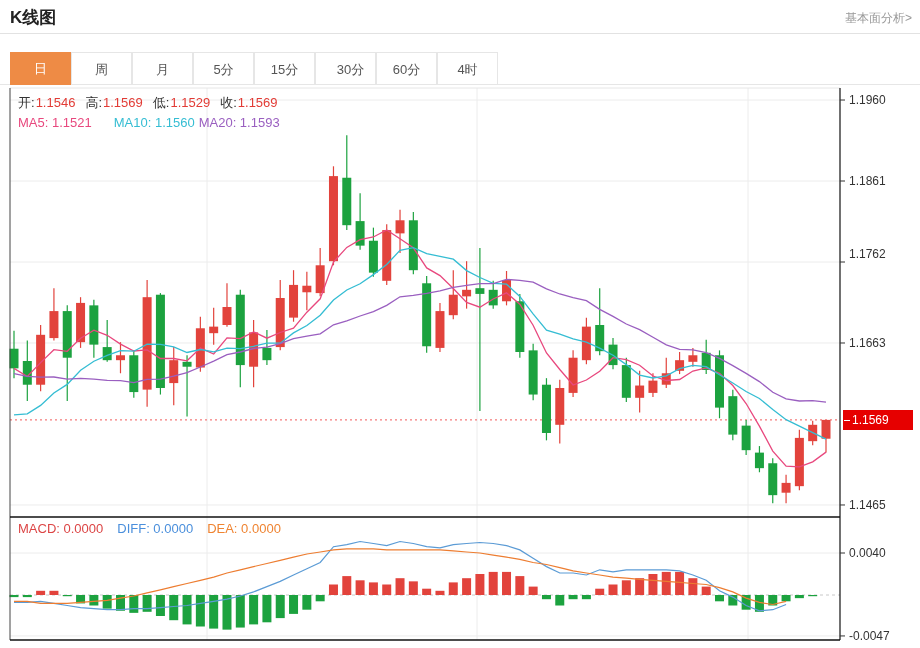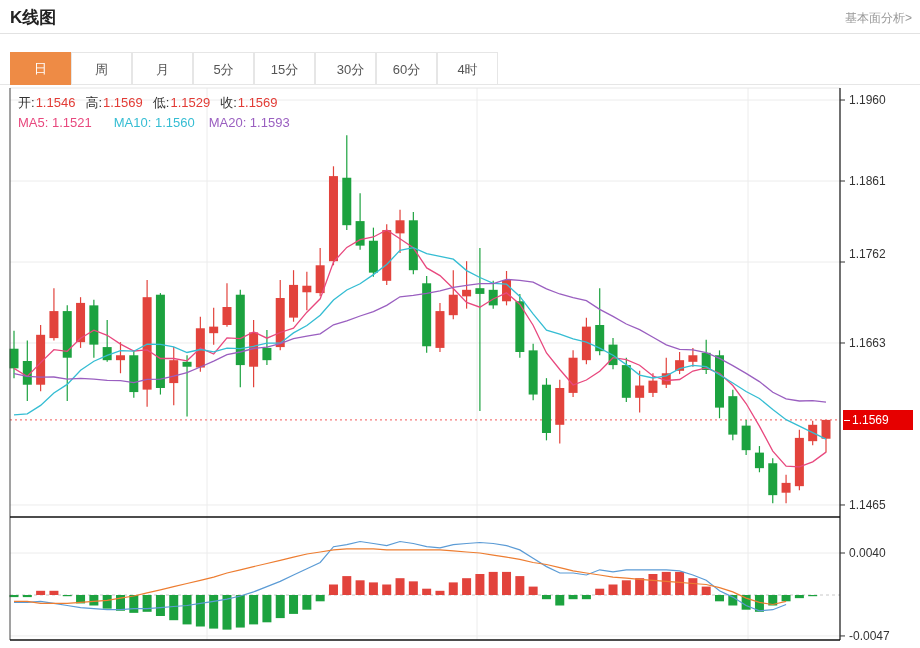--- a/index.html
+++ b/index.html
@@ -263,21 +263,22 @@
         <line x1="840" y1="181.01544622425706" x2="845" y2="181.01544622425706" stroke="#333" stroke-width="1"></line>
         <line x1="840" y1="262.0051487414196" x2="845" y2="262.0051487414196" stroke="#333" stroke-width="1"></line>
         <line x1="840" y1="342.99485125858223" x2="845" y2="342.99485125858223" stroke="#333" stroke-width="1"></line>
         <line x1="840" y1="504.97425629290547" x2="845" y2="504.97425629290547" stroke="#333" stroke-width="1"></line>
         <line x1="840" y1="553" x2="845" y2="553" stroke="#333" stroke-width="1"></line>
         <line x1="840" y1="635.95" x2="845" y2="635.95" stroke="#333" stroke-width="1"></line>
       </g>
     </svg>
 
   <div class="legend-row" style="left:18px;top:94px;"><span><span style="color: rgb(51, 51, 51); margin-right: 1px;">开:</span><span style="color: rgb(226, 59, 53); margin-right: 0px;">1.1546</span></span><span><span style="color: rgb(51, 51, 51); margin-right: 1px;">高:</span><span style="color: rgb(226, 59, 53); margin-right: 0px;">1.1569</span></span><span><span style="color: rgb(51, 51, 51); margin-right: 1px;">低:</span><span style="color: rgb(226, 59, 53); margin-right: 0px;">1.1529</span></span><span><span style="color: rgb(51, 51, 51); margin-right: 1px;">收:</span><span style="color: rgb(226, 59, 53); margin-right: 0px;">1.1569</span></span></div>
-  <div class="legend-row" style="left:18px;top:115px;"><span style="color: rgb(232, 72, 126); margin-right: 22px;">MA5: 1.1521</span><span style="color: rgb(53, 189, 211); margin-right: 14px;">MA10: 1.1560</span><span style="color: rgb(154, 95, 192); margin-right: 14px;">MA20: 1.1593</span></div>
+  <div class="legend-row" style="left:18px;top:115px;"><span style="color: rgb(232, 72, 126); margin-right: 22px;">MA5: 1.1521</span><span style="color: rgb(53, 189, 211); margin-right: 4px;">MA10: 1.1560</span><span style="color: rgb(154, 95, 192); margin-right: 14px;">MA20: 1.1593</span></div>
+  <div class="legend-row" style="left:18px;top:521px;"><span style="color: rgb(220, 69, 69); margin-right: 14px;">MACD: 0.0000</span><span style="color: rgb(74, 143, 220); margin-right: 14px;">DIFF: 0.0000</span><span style="color: rgb(239, 132, 50); margin-right: 14px;">DEA: 0.0000</span></div>
 
   <div id="price-axis-labels">
       <div class="axis-label" style="top: 93.0257px; text-align: right;">1.1960</div>
       <div class="axis-label" style="top: 174.015px;">1.1861</div>
       <div class="axis-label" style="top: 247px;">1.1762</div>
       <div class="axis-label" style="top: 335.995px;">1.1663</div>
       <div class="axis-label" style="top: 497.974px;">1.1465</div>
     </div>
   <div id="macd-axis-labels">
       <div class="macd-label" style="top: 546px;">0.0040</div>

